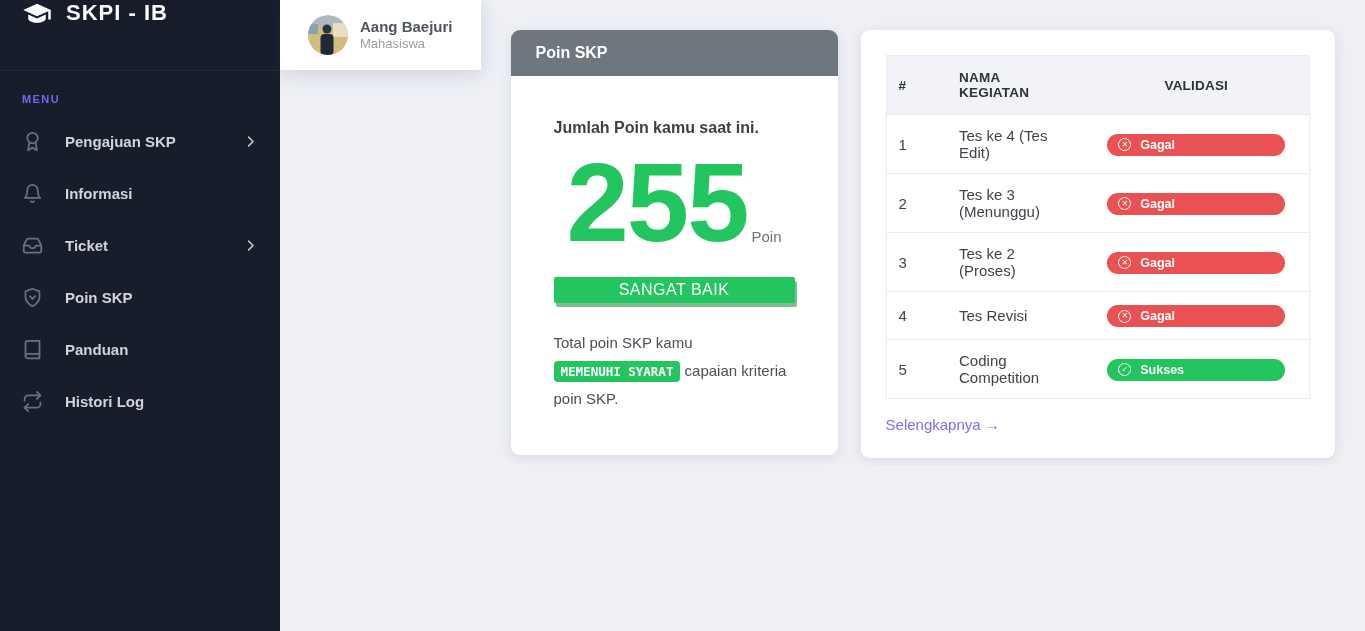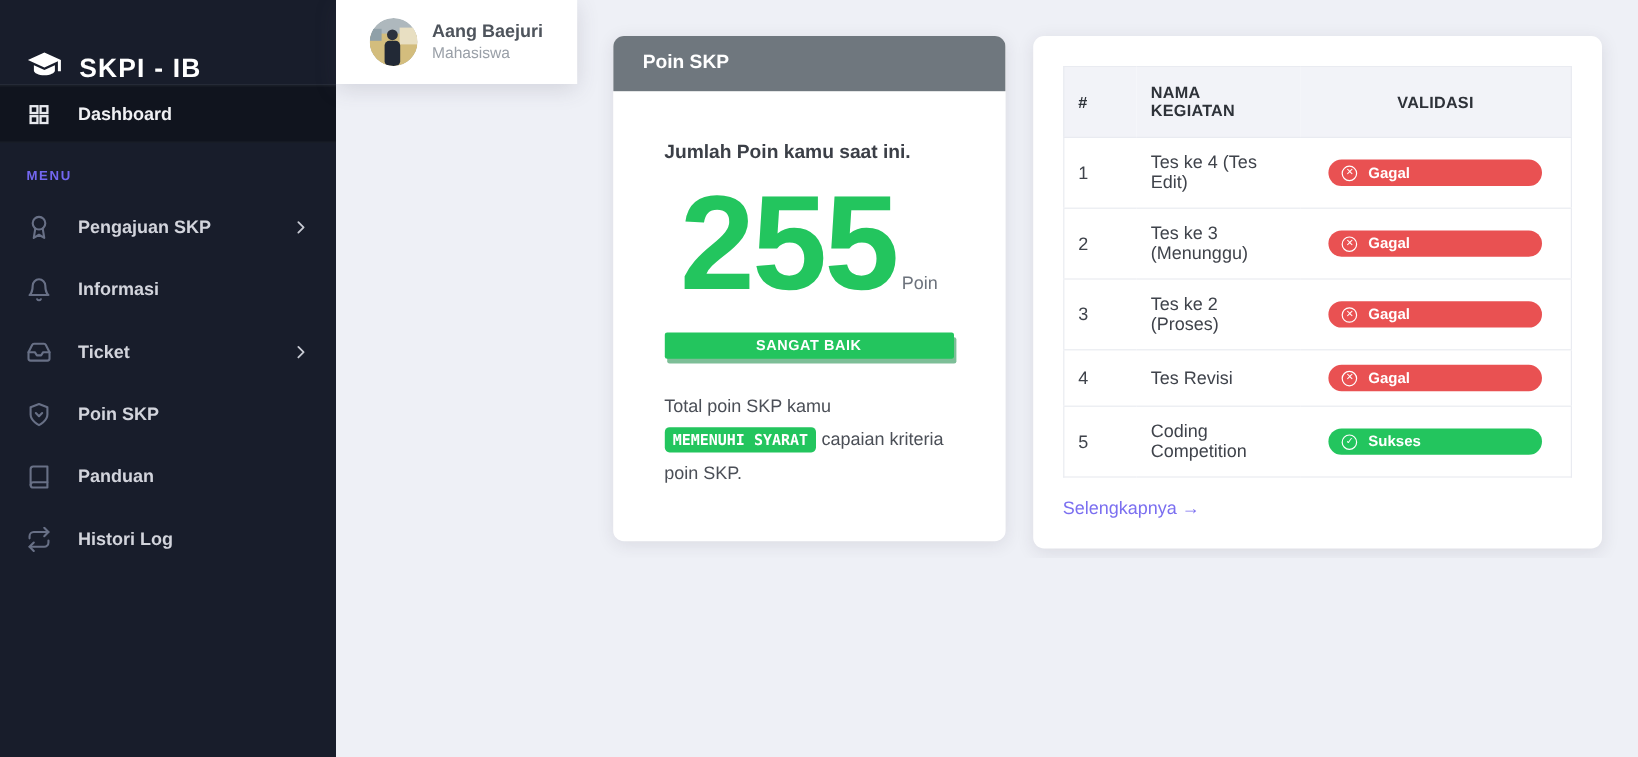--- a/index.html
+++ b/index.html
@@ -11,21 +11,21 @@
   }
 
   
   .sidebar {
     width: 280px; min-width: 280px; height: 631px;
     background: #181d2b;
     color: #d2d4dc;
     display: flex; flex-direction: column;
   }
   .logo-row {
-    height: 71px; display: flex; align-items: flex-end;
+    height: 71px; display: flex; align-items: flex-start;
     padding: 0 22px; gap: 14px;
     border-bottom: 1px solid rgba(255,255,255,0.06);
   }
   .logo-icon { width: 30px; height: 30px; color: #ffffff; flex: none; }
   .logo-text { color: #ffffff; font-size: 22px; font-weight: bold; letter-spacing: 1px; }
 
   .nav-item {
     height: 48px; display: flex; align-items: center;
     padding: 0 22px; gap: 22px; cursor: pointer;
     font-size: 15px; font-weight: bold; color: #d2d4dc;
@@ -87,21 +87,21 @@
     display: flex; align-items: flex-end; justify-content: center;
     margin: 10px 0 18px 0;
   }
   .points-number {
     font-size: 112px; line-height: 1.0; font-weight: bold;
     color: #23c55e; letter-spacing: -2px;
   }
   .points-unit { font-size: 15px; color: #6c727c; padding: 0 0 14px 4px; }
   .rating-banner {
     background: #23c55e; color: #ffffff;
-    font-size: 12px; font-weight: bold; letter-spacing: 0.5px;
+    font-size: 16px; font-weight: normal; letter-spacing: 0.5px;
     text-align: center; padding: 4px 0;
     border-radius: 2px;
     box-shadow: 2px 4px 0 rgba(18,136,66,0.55);
     margin-bottom: 26px;
   }
   .poin-note { font-size: 15px; color: #4b4f57; line-height: 1.85; }
   .inline-badge {
     background: #23c55e; color: #ffffff;
     font-family: "DejaVu Sans Mono", "Liberation Mono", monospace;
     font-size: 12.5px; font-weight: bold;
@@ -159,31 +159,20 @@
 
 <aside class="sidebar">
   <div class="logo-row">
     <svg class="logo-icon" viewBox="0 0 24 24" fill="currentColor">
       <path d="M12 3 1 8l11 5 9-4.09V15.5h2V8L12 3z"></path>
       <path d="M5 11.5V15c0 1.7 3.13 3.2 7 3.2s7-1.5 7-3.2v-3.5l-7 3.2-7-3.2z"></path>
     </svg>
     <span class="logo-text">SKPI - IB</span>
   </div>
 
-  <div class="nav-item active">
-    <span class="nav-ic">
-      <svg viewBox="0 0 24 24" fill="none" stroke="currentColor" stroke-width="2.2">
-        <rect x="4" y="4" width="6.5" height="6.5"></rect>
-          <rect x="13.5" y="4" width="6.5" height="6.5"></rect>
-        <rect x="4" y="13.5" width="6.5" height="6.5"></rect>
-          <rect x="13.5" y="13.5" width="6.5" height="6.5"></rect>
-      </svg>
-    </span>
-    <span class="nav-label">Dashboard</span>
-  </div>
 
   <div class="menu-heading">MENU</div>
 
   <div class="menu-list">
     <div class="nav-item">
       <span class="nav-ic">
         <svg viewBox="0 0 24 24" fill="none" stroke="currentColor" stroke-width="2" stroke-linecap="round" stroke-linejoin="round">
           <circle cx="12" cy="8" r="6"></circle>
             <path d="M15.5 13 17 22l-5-3-5 3 1.5-9"></path>
         </svg>

